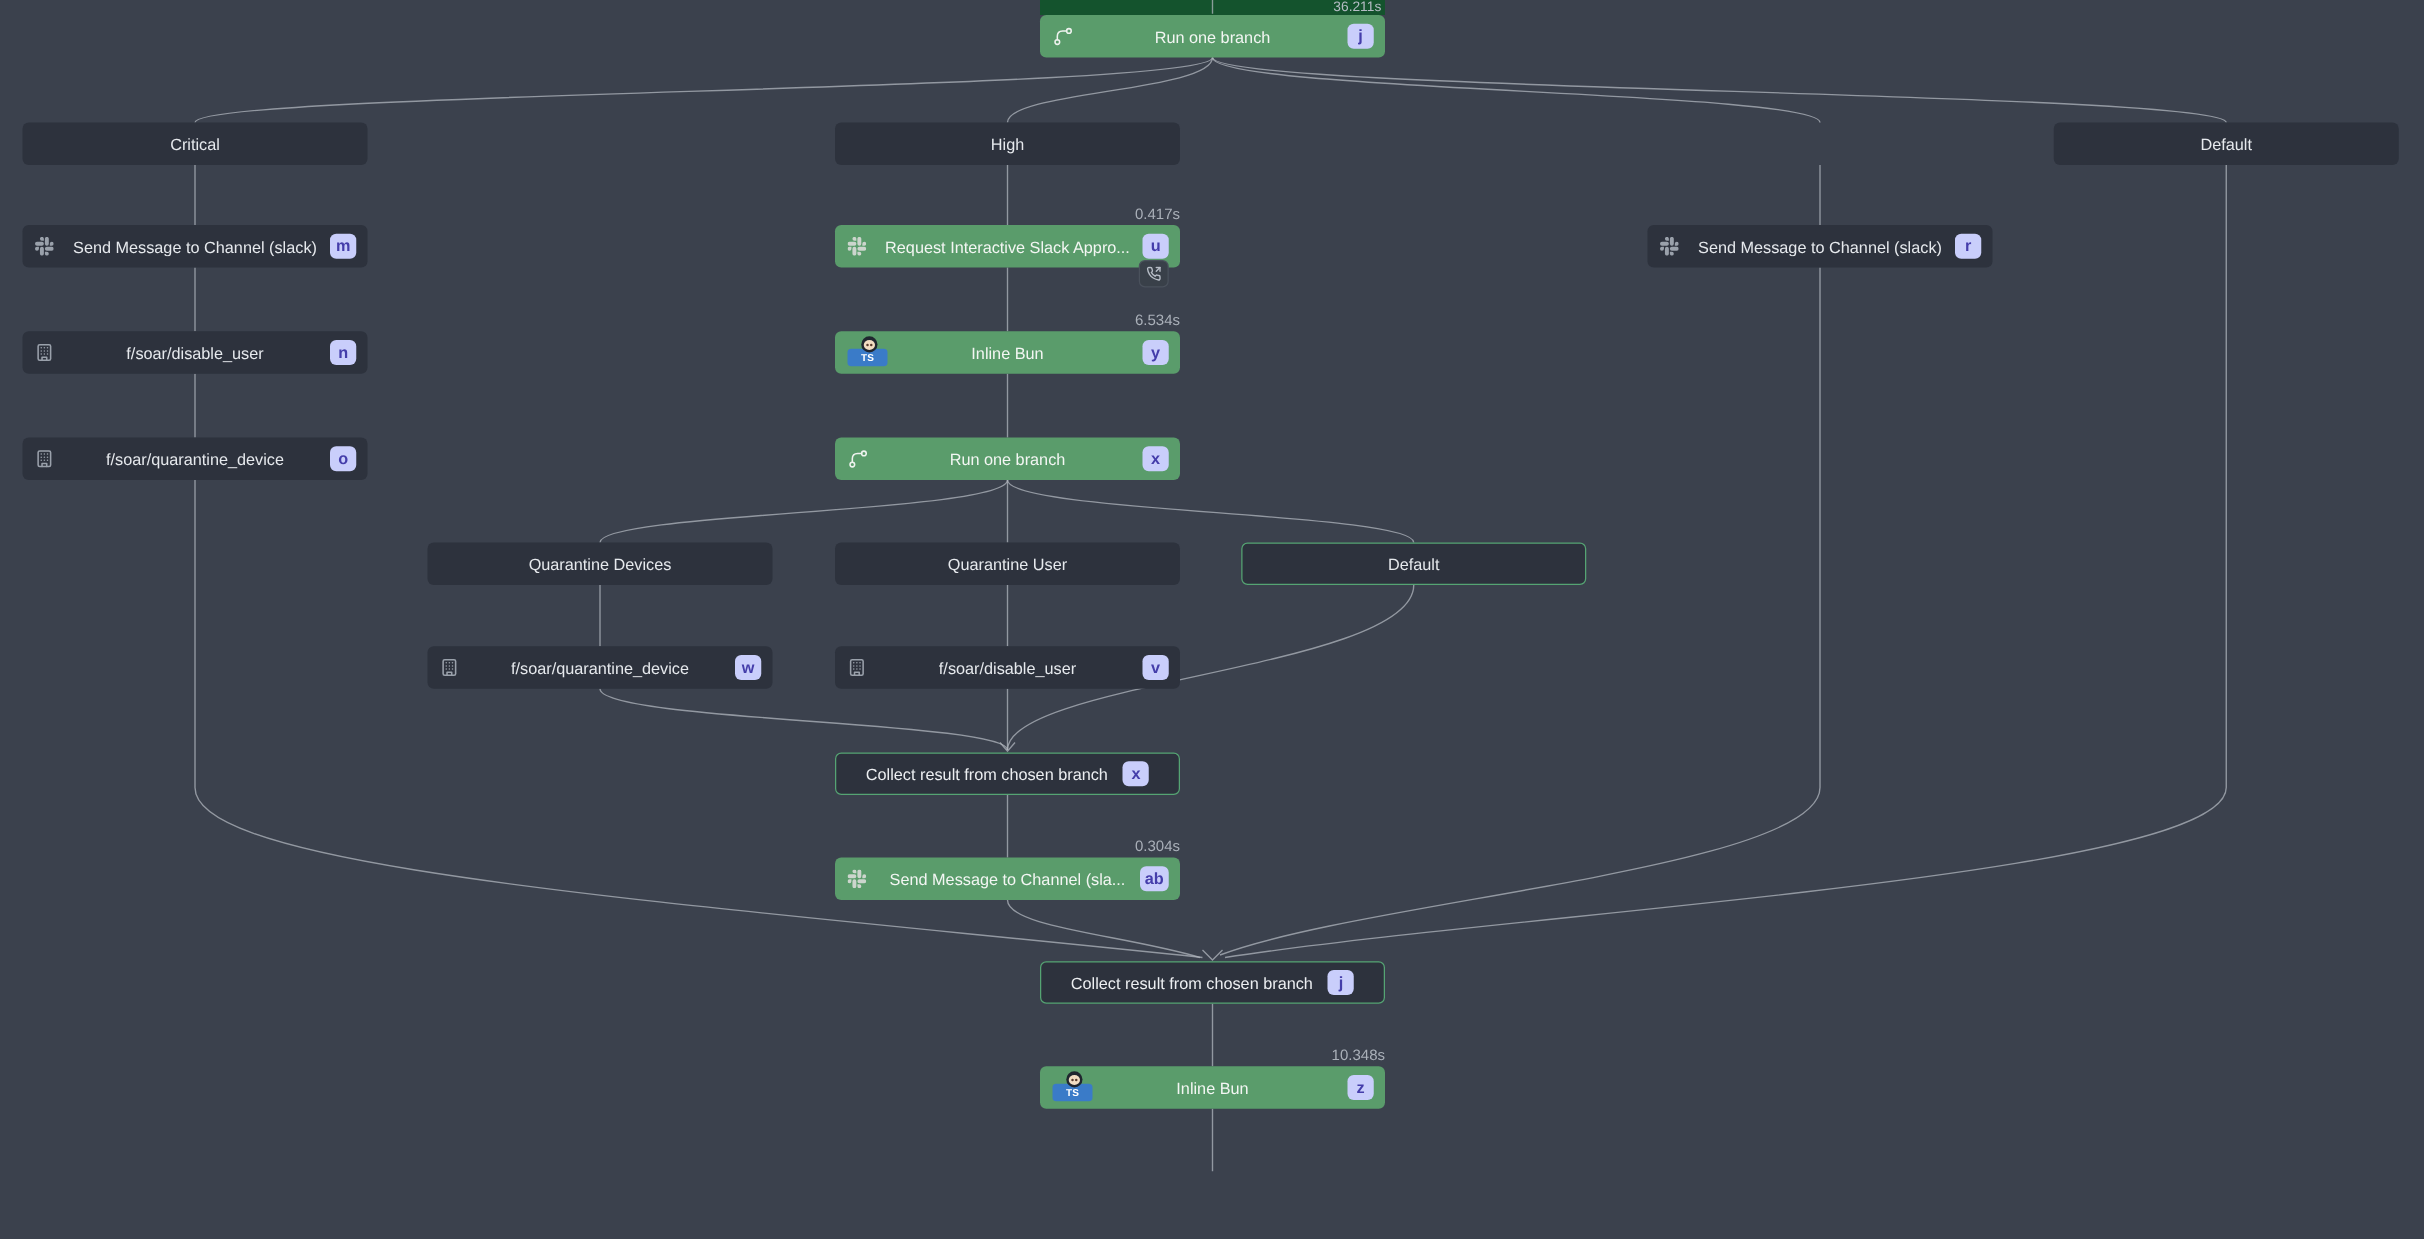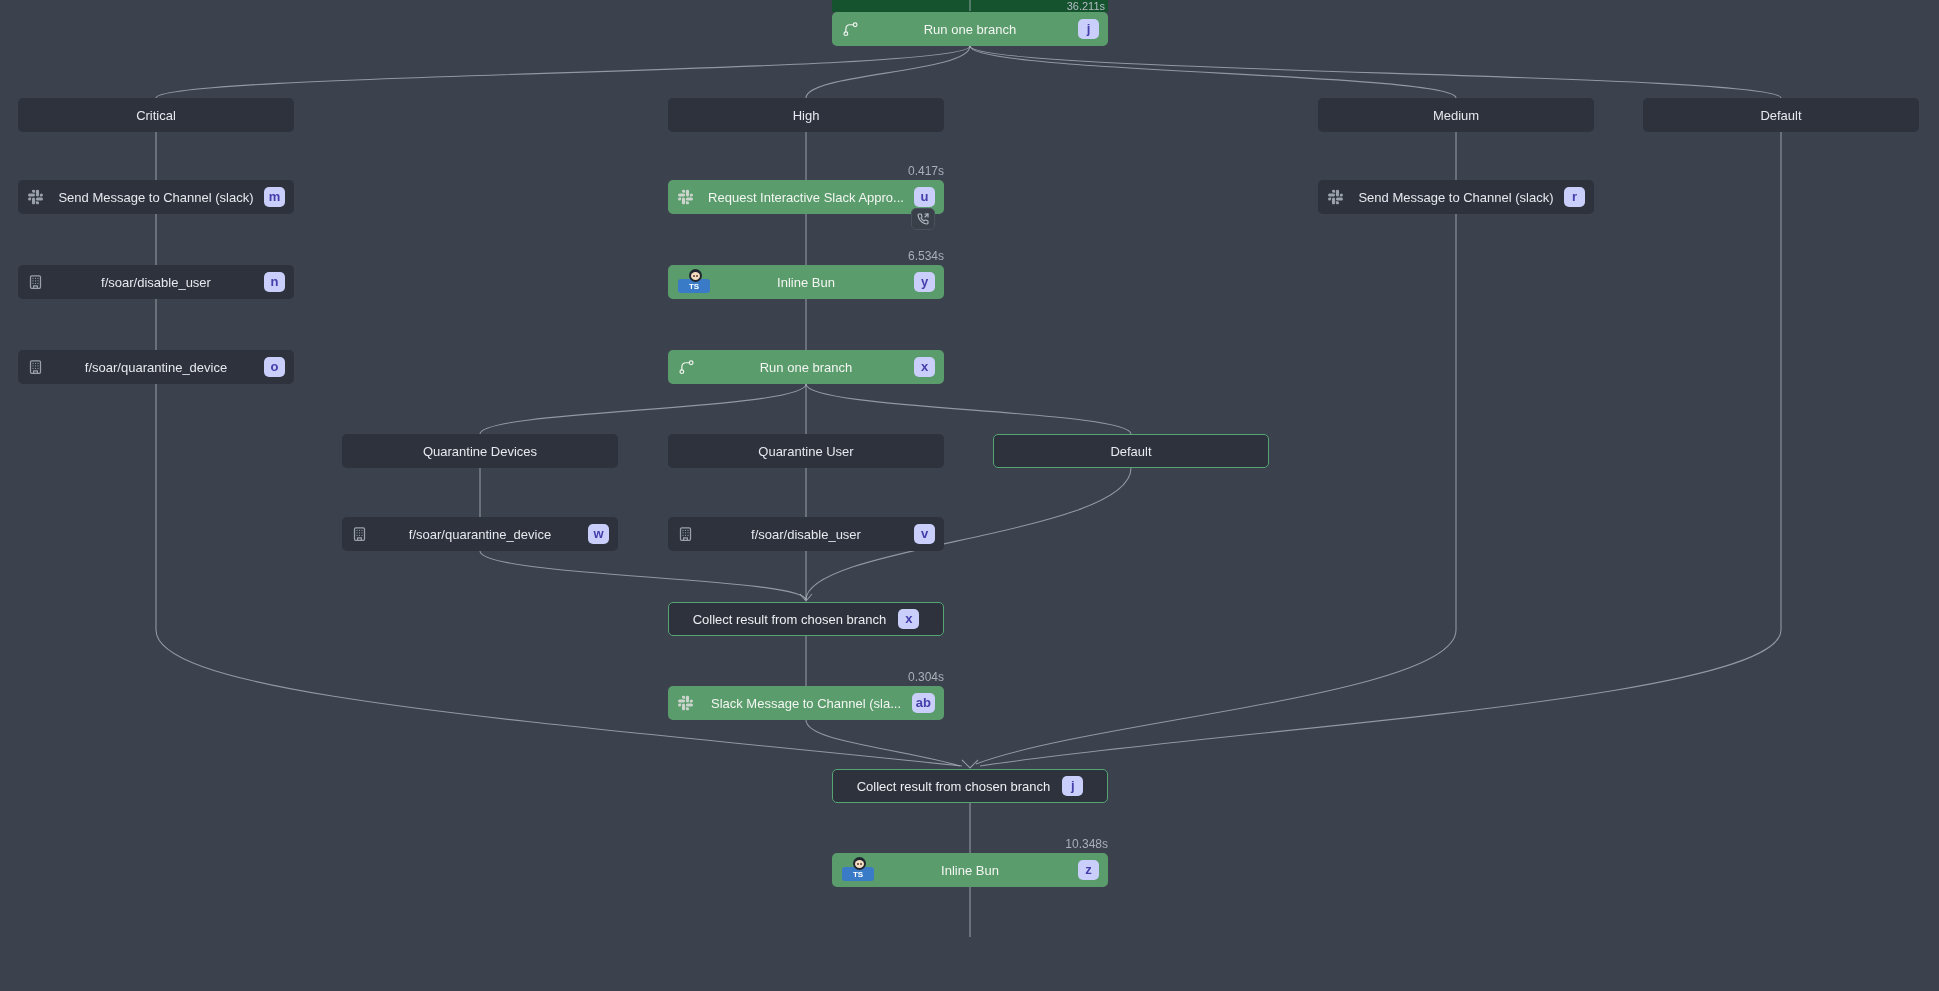--- a/index.html
+++ b/index.html
@@ -113,23 +113,20 @@
       </span>
       <span class="label">Run one branch</span>
       <span class="badge badge-right">j</span>
     </div>
     <div class="node node-header" style="left: 18px; top: 98px;">
       <span class="label">Critical</span>
     </div>
     <div class="node node-header" style="left: 668px; top: 98px;">
       <span class="label">High</span>
     </div>
-    <div class="node node-header" style="left: 1318px; top: 98px;">
-      <span class="label">Medium</span>
-    </div>
     <div class="node node-header" style="left: 1643px; top: 98px;">
       <span class="label">Default</span>
     </div>
     <div class="node node-dark" style="left: 18px; top: 180px;">
       <span class="icon-left icon-slack-dark">
         <svg width="15" height="15" viewBox="0 0 24 24" fill="currentColor">
           <path d="M5.042 15.165a2.528 2.528 0 0 1-2.52 2.523A2.528 2.528 0 0 1 0 15.165a2.527 2.527 0 0 1 2.522-2.52h2.52v2.52zM6.313 15.165a2.527 2.527 0 0 1 2.521-2.52 2.527 2.527 0 0 1 2.521 2.52v6.313A2.528 2.528 0 0 1 8.834 24a2.528 2.528 0 0 1-2.521-2.522v-6.313zM8.834 5.042a2.528 2.528 0 0 1-2.521-2.52A2.528 2.528 0 0 1 8.834 0a2.528 2.528 0 0 1 2.521 2.522v2.52H8.834zM8.834 6.313a2.528 2.528 0 0 1 2.521 2.521 2.528 2.528 0 0 1-2.521 2.521H2.522A2.528 2.528 0 0 1 0 8.834a2.528 2.528 0 0 1 2.522-2.521h6.312zM18.956 8.834a2.528 2.528 0 0 1 2.522-2.521A2.528 2.528 0 0 1 24 8.834a2.528 2.528 0 0 1-2.522 2.521h-2.522V8.834zM17.688 8.834a2.528 2.528 0 0 1-2.523 2.521 2.527 2.527 0 0 1-2.52-2.521V2.522A2.527 2.527 0 0 1 15.165 0a2.528 2.528 0 0 1 2.523 2.522v6.312zM15.165 18.956a2.528 2.528 0 0 1 2.523 2.522A2.528 2.528 0 0 1 15.165 24a2.527 2.527 0 0 1-2.52-2.522v-2.522h2.52zM15.165 17.688a2.527 2.527 0 0 1-2.52-2.523 2.526 2.526 0 0 1 2.52-2.52h6.313A2.527 2.527 0 0 1 24 15.165a2.528 2.528 0 0 1-2.522 2.523h-6.313z"></path>
         </svg>
       </span>
       <span class="label">Send Message to Channel (slack)</span>
@@ -242,21 +239,21 @@
       <span class="label">Collect result from chosen branch</span>
       <span class="badge">x</span>
     </div>
     <div class="timing" style="left: 668px; top: 670px;">0.304s</div>
     <div class="node node-green" style="left: 668px; top: 686px;">
       <span class="icon-left icon-slack-green">
         <svg width="15" height="15" viewBox="0 0 24 24" fill="currentColor">
           <path d="M5.042 15.165a2.528 2.528 0 0 1-2.52 2.523A2.528 2.528 0 0 1 0 15.165a2.527 2.527 0 0 1 2.522-2.52h2.52v2.52zM6.313 15.165a2.527 2.527 0 0 1 2.521-2.52 2.527 2.527 0 0 1 2.521 2.52v6.313A2.528 2.528 0 0 1 8.834 24a2.528 2.528 0 0 1-2.521-2.522v-6.313zM8.834 5.042a2.528 2.528 0 0 1-2.521-2.52A2.528 2.528 0 0 1 8.834 0a2.528 2.528 0 0 1 2.521 2.522v2.52H8.834zM8.834 6.313a2.528 2.528 0 0 1 2.521 2.521 2.528 2.528 0 0 1-2.521 2.521H2.522A2.528 2.528 0 0 1 0 8.834a2.528 2.528 0 0 1 2.522-2.521h6.312zM18.956 8.834a2.528 2.528 0 0 1 2.522-2.521A2.528 2.528 0 0 1 24 8.834a2.528 2.528 0 0 1-2.522 2.521h-2.522V8.834zM17.688 8.834a2.528 2.528 0 0 1-2.523 2.521 2.527 2.527 0 0 1-2.52-2.521V2.522A2.527 2.527 0 0 1 15.165 0a2.528 2.528 0 0 1 2.523 2.522v6.312zM15.165 18.956a2.528 2.528 0 0 1 2.523 2.522A2.528 2.528 0 0 1 15.165 24a2.527 2.527 0 0 1-2.52-2.522v-2.522h2.52zM15.165 17.688a2.527 2.527 0 0 1-2.52-2.523 2.526 2.526 0 0 1 2.52-2.52h6.313A2.527 2.527 0 0 1 24 15.165a2.528 2.528 0 0 1-2.522 2.523h-6.313z"></path>
         </svg>
       </span>
-      <span class="label">Slack Message to Channel (sla...</span>
+      <span class="label">Send Message to Channel (sla...</span>
       <span class="badge badge-right">ab</span>
     </div>
     <div class="node node-collect" style="left: 832px; top: 769px;">
       <span class="label">Collect result from chosen branch</span>
       <span class="badge">j</span>
     </div>
     <div class="timing" style="left: 832px; top: 837px;">10.348s</div>
     <div class="node node-green" style="left: 832px; top: 853px;">
       <span class="icon-left">
         <span class="tsbun">

